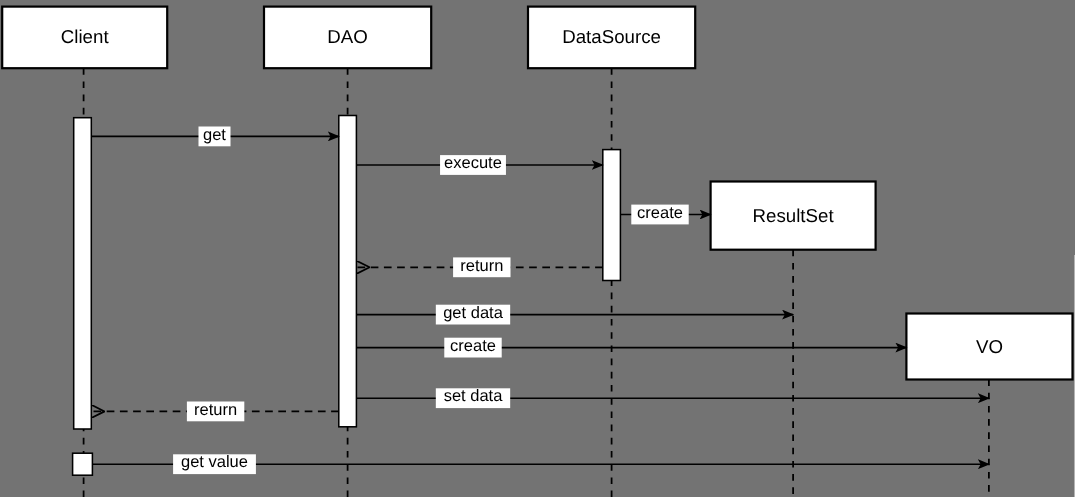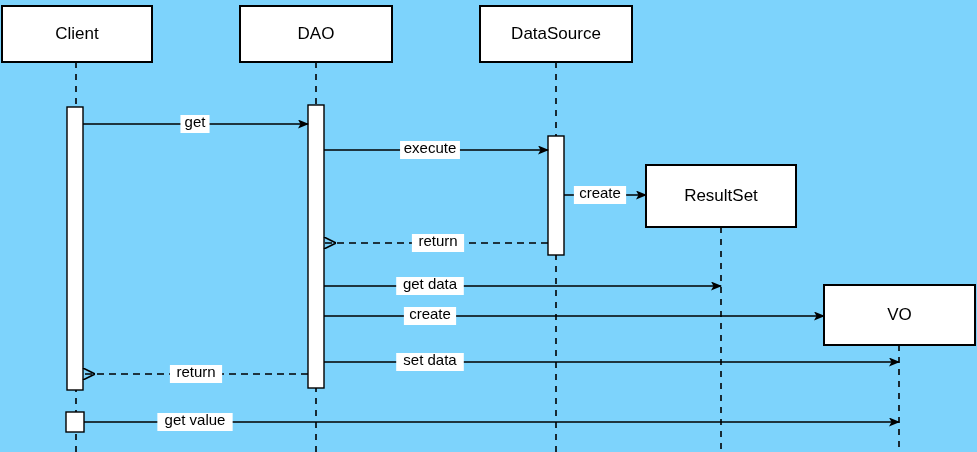--- a/index.html
+++ b/index.html
@@ -7,21 +7,21 @@
     padding: 0;
     background: #ffffff;
   }
   body {
     font-family: "Liberation Sans", sans-serif;
   }
   #canvas {
     position: relative;
     width: 977px;
     height: 452px;
-    background: #7dd3fc;
+    background: #737373;
     overflow: hidden;
   }
   svg.diagram {
     position: absolute;
     left: 0;
     top: 0;
     width: 977px;
     height: 452px;
   }
   .obj-box {

